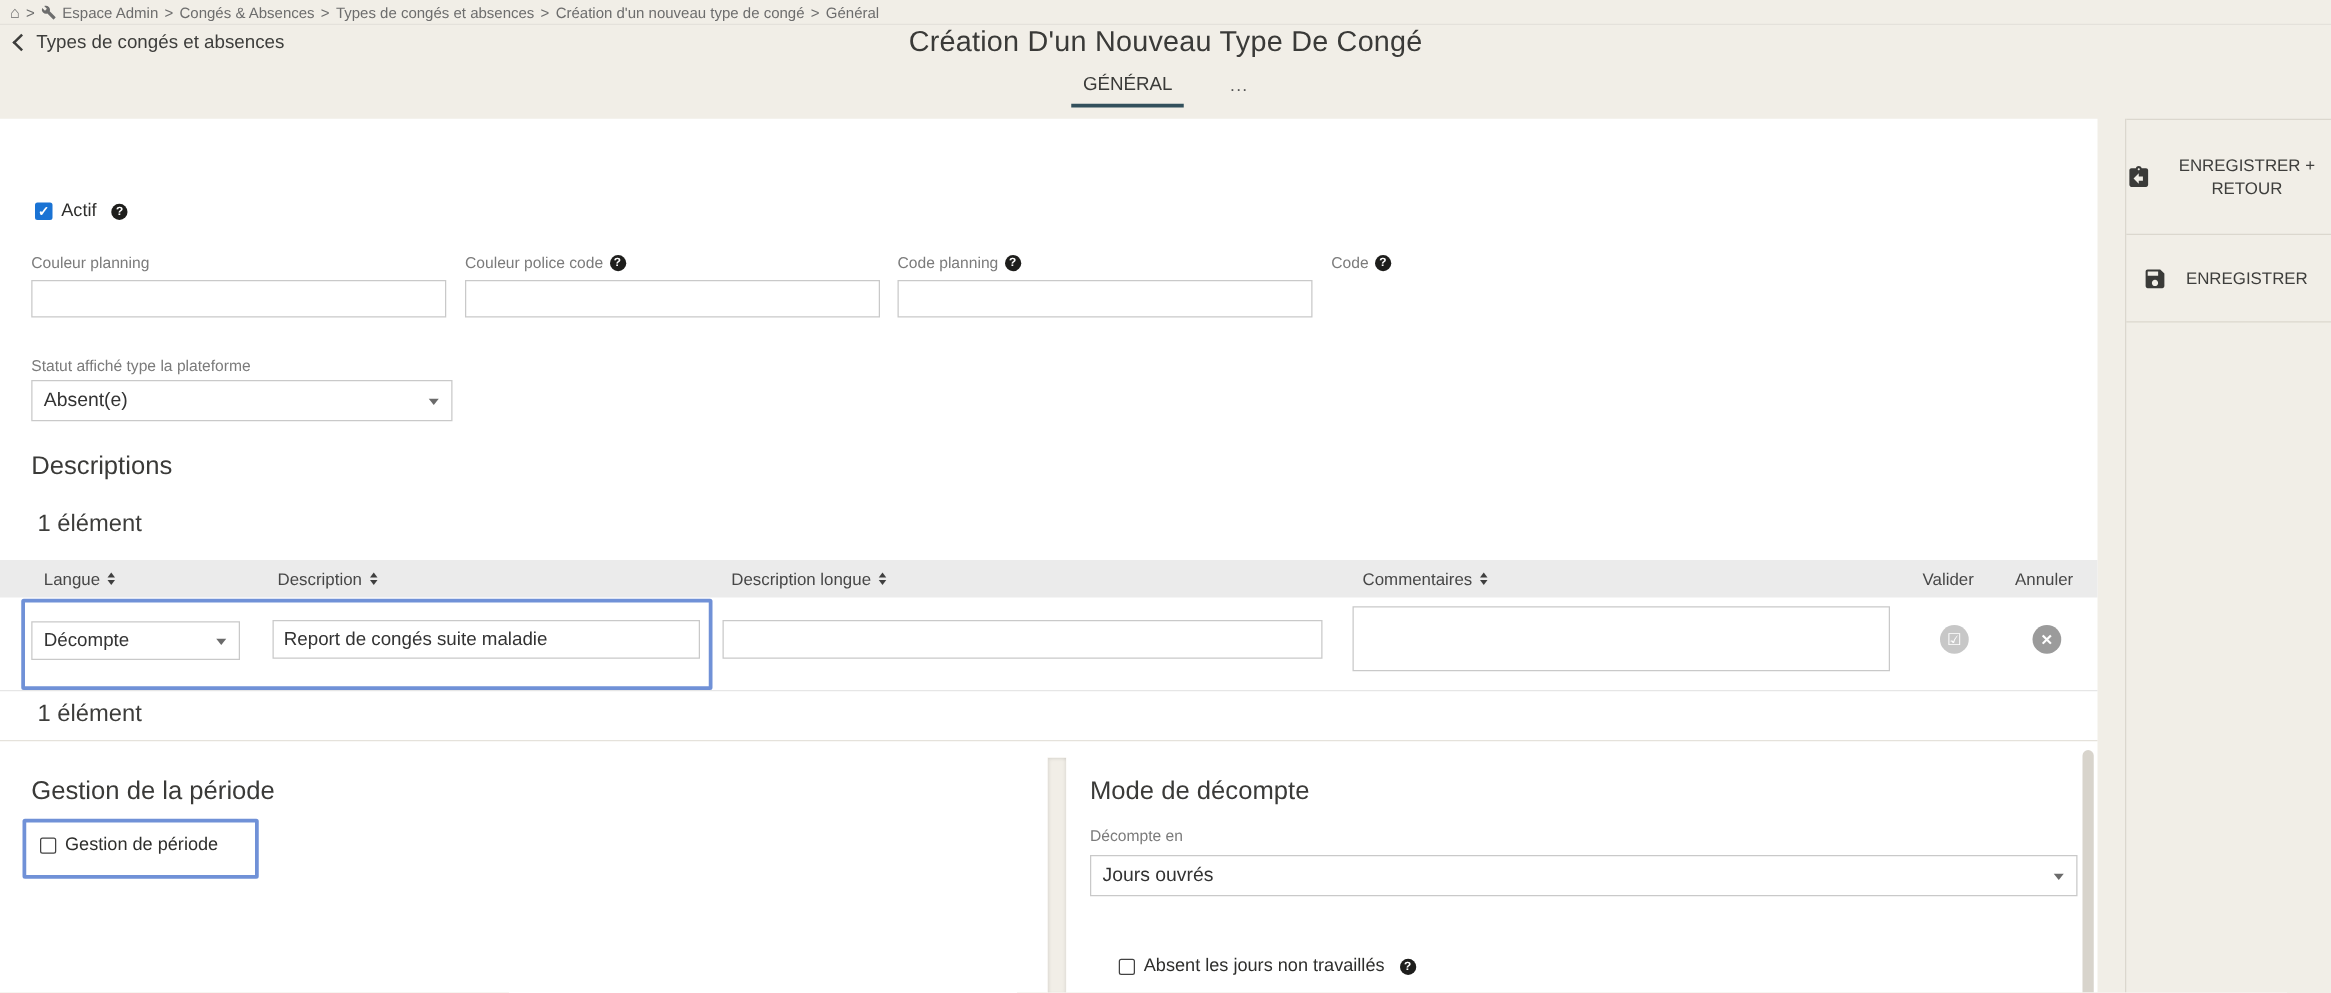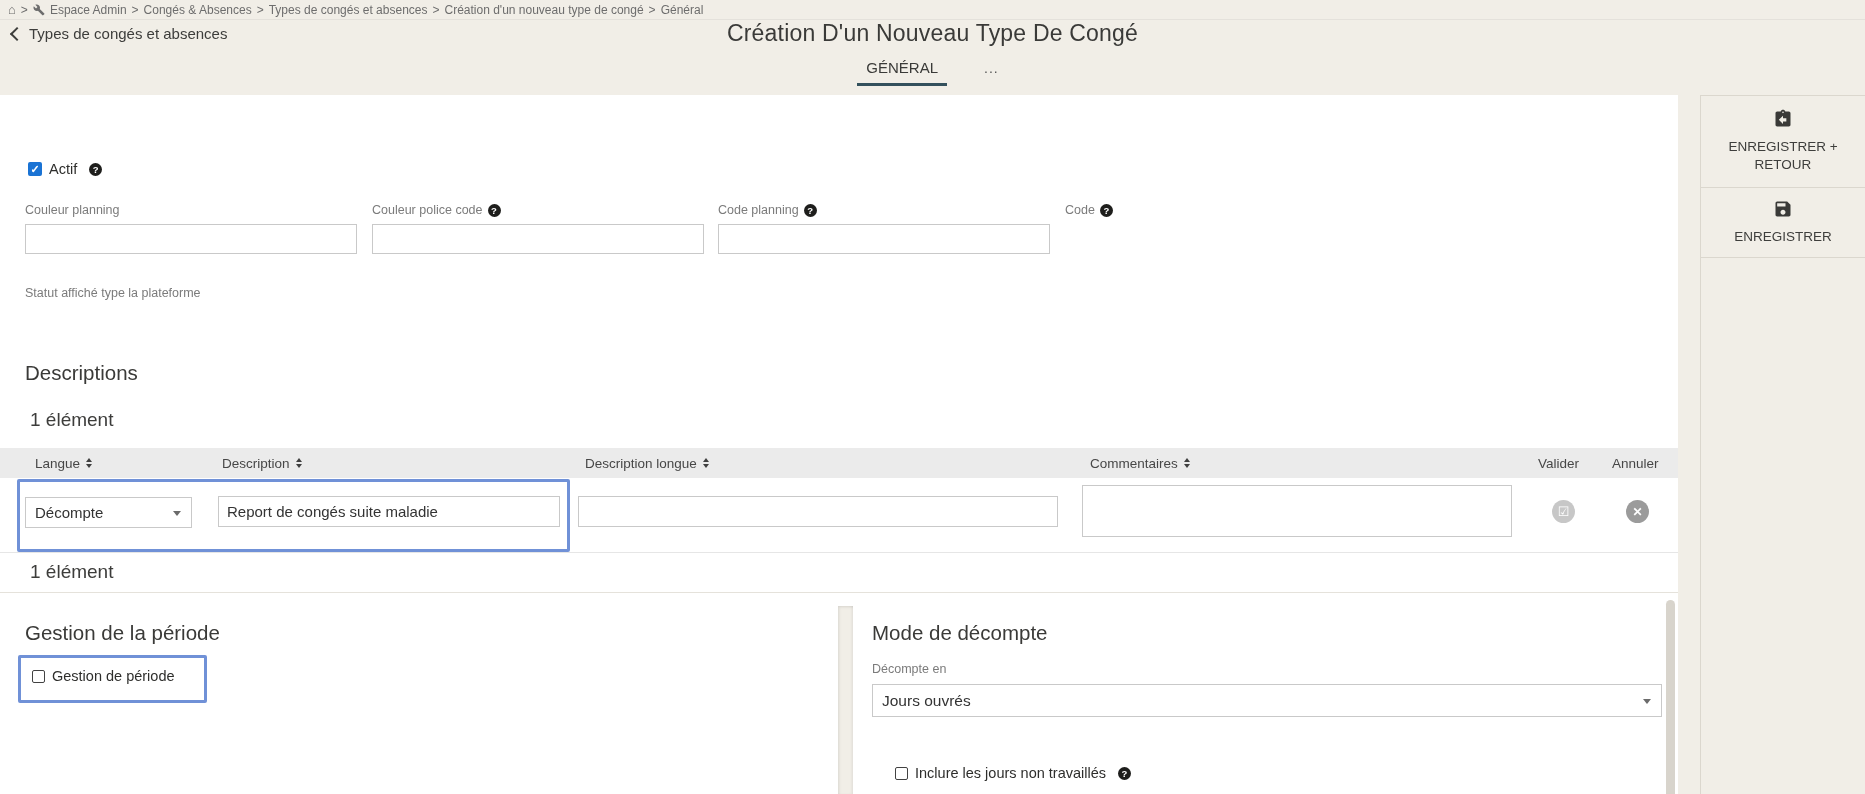--- a/index.html
+++ b/index.html
@@ -71,21 +71,21 @@
   .xc{background:#9b9b9b;font-size:12px;font-weight:bold;}
   .xc::after{content:"✕";}
 
   .gapstrip{position:absolute;left:838px;top:511px;width:15px;height:188px;background:var(--beige,#f1eee7);
     box-shadow:inset 2px 2px 3px -1px rgba(0,0,0,.10), inset -2px 0 3px -1px rgba(0,0,0,.08);}
   .thumb{position:absolute;left:1666px;top:505px;width:9px;height:194px;background:#d8d4cc;
     border-radius:6px 6px 0 0;cursor:pointer;}
 
   
   .sideline{position:absolute;left:1700px;top:95px;width:1px;height:699px;background:#dbd7ce;}
-  .sbtn{position:absolute;left:1701px;width:164px;display:flex;flex-direction:column;align-items:center;
+  .sbtn{position:absolute;left:1701px;width:164px;display:flex;flex-direction:row;align-items:center;
     justify-content:center;gap:9px;color:#3e3e3c;font-size:13.5px;text-align:center;cursor:pointer;
     box-sizing:border-box;line-height:1.3;}
   .sbtn1{top:95px;height:93px;border-top:1px solid #dbd7ce;border-bottom:1px solid #dbd7ce;}
   .sbtn2{top:188px;height:70px;border-bottom:1px solid #dbd7ce;}
   .sbtn .lbl{padding:0 6px;}
   .svgicon{width:20px;height:20px;flex:none;}
 </style>
 </head>
 <body>
 
@@ -148,20 +148,24 @@
   </div>
 
   <div class="flabel" style="left:1065px;top:108px;">
     <span>Code</span>
     <span class="help"></span>
   </div>
 
   <div class="flabel" style="left:25px;top:191px;">
     <span>Statut affiché type la plateforme</span>
   </div>
+  <div class="tselect" style="left:25px;top:209px;width:337px;height:33px;">
+    <span>Absent(e)</span>
+    <span class="caret"></span>
+  </div>
 
   <div class="h2" style="left:25px;top:266px;">Descriptions</div>
   <div class="count" style="left:30px;top:314px;">1 élément</div>
 
   <div class="thead">
     <div class="th" style="left:35px;">
       <span>Langue</span>
       <span class="sort">
           <i class="u"></i>
           <i class="d"></i>
@@ -228,21 +232,21 @@
   <div class="h2" style="left:872px;top:526px;">Mode de décompte</div>
   <div class="flabel" style="left:872px;top:567px;">
     <span>Décompte en</span>
   </div>
   <div class="tselect" style="left:872px;top:589px;width:790px;height:33px;">
     <span>Jours ouvrés</span>
     <span class="caret"></span>
   </div>
   <div class="cbrow" style="left:895px;top:670px;">
     <span class="cb" style="width:13px;height:13px;border-width:1.5px;"></span>
-    <span>Inclure les jours non travaillés</span>
+    <span>Absent les jours non travaillés</span>
     <span class="help"></span>
   </div>
 
   <div class="gapstrip"></div>
 
   <div class="thumb"></div>
 </div>
 
 <div class="sideline"></div>
 <div class="sbtn sbtn1">

